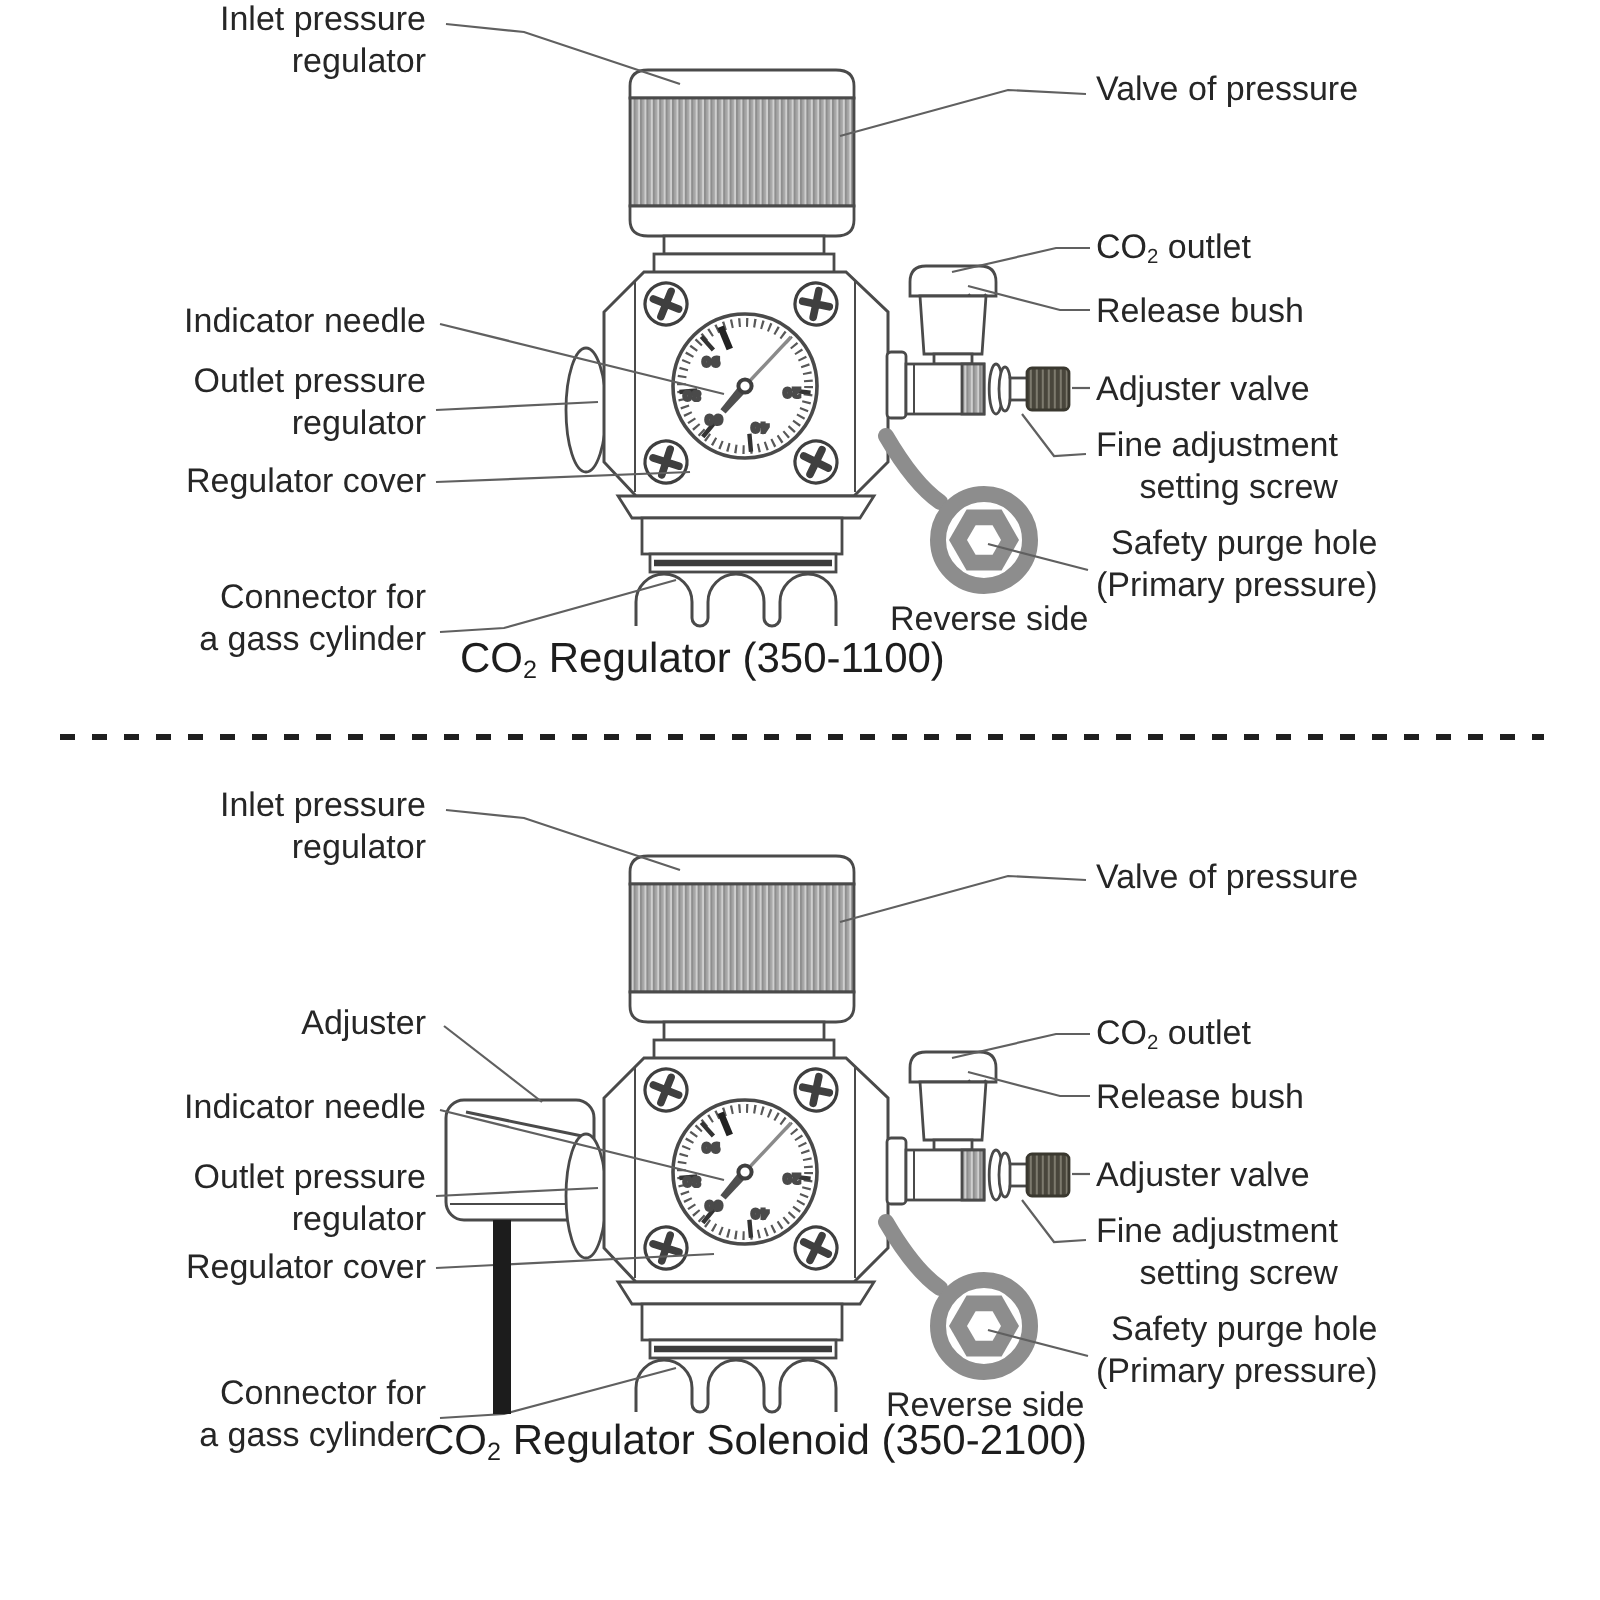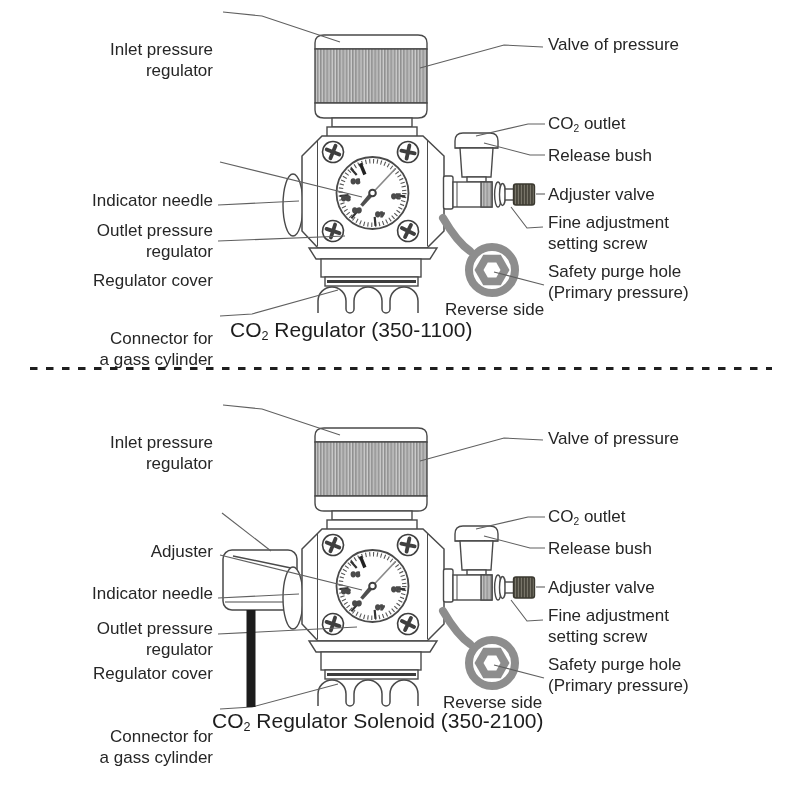--- a/index.html
+++ b/index.html
@@ -1,20 +1,20 @@
 <!DOCTYPE html>
 <html><head>
 <meta charset="utf-8">
 <style>
   html,body{margin:0;padding:0;background:#fff;}
   .page{position:relative;width:800px;height:800px;background:#fff;overflow:hidden;
         font-family:"Liberation Sans",sans-serif;}
   svg.art{position:absolute;left:0;top:0;}
-  .lbl{position:absolute;color:#262626;font-size:17px;line-height:20.5px;white-space:nowrap;}
-  .lbl.r{text-align:right;margin-top:40px;}
+  .lbl{position:absolute;color:#262626;font-size:17px;line-height:20.5px;white-space:nowrap;text-align:right;}
+  .lbl.r{text-align:right;}
   .lbl .ln{display:block;}
   .caption{position:absolute;color:#1d1d1d;font-size:21px;text-align:left;white-space:nowrap;}
   .sub{font-size:0.6em;vertical-align:-0.25em;}
   svg text{font-family:"DejaVu Sans",sans-serif;font-size:6.5px;font-weight:bold;fill:#3d3d3d;
            text-anchor:middle;dominant-baseline:middle;}
 </style>
 </head>
 <body>
 
 <div class="page">

